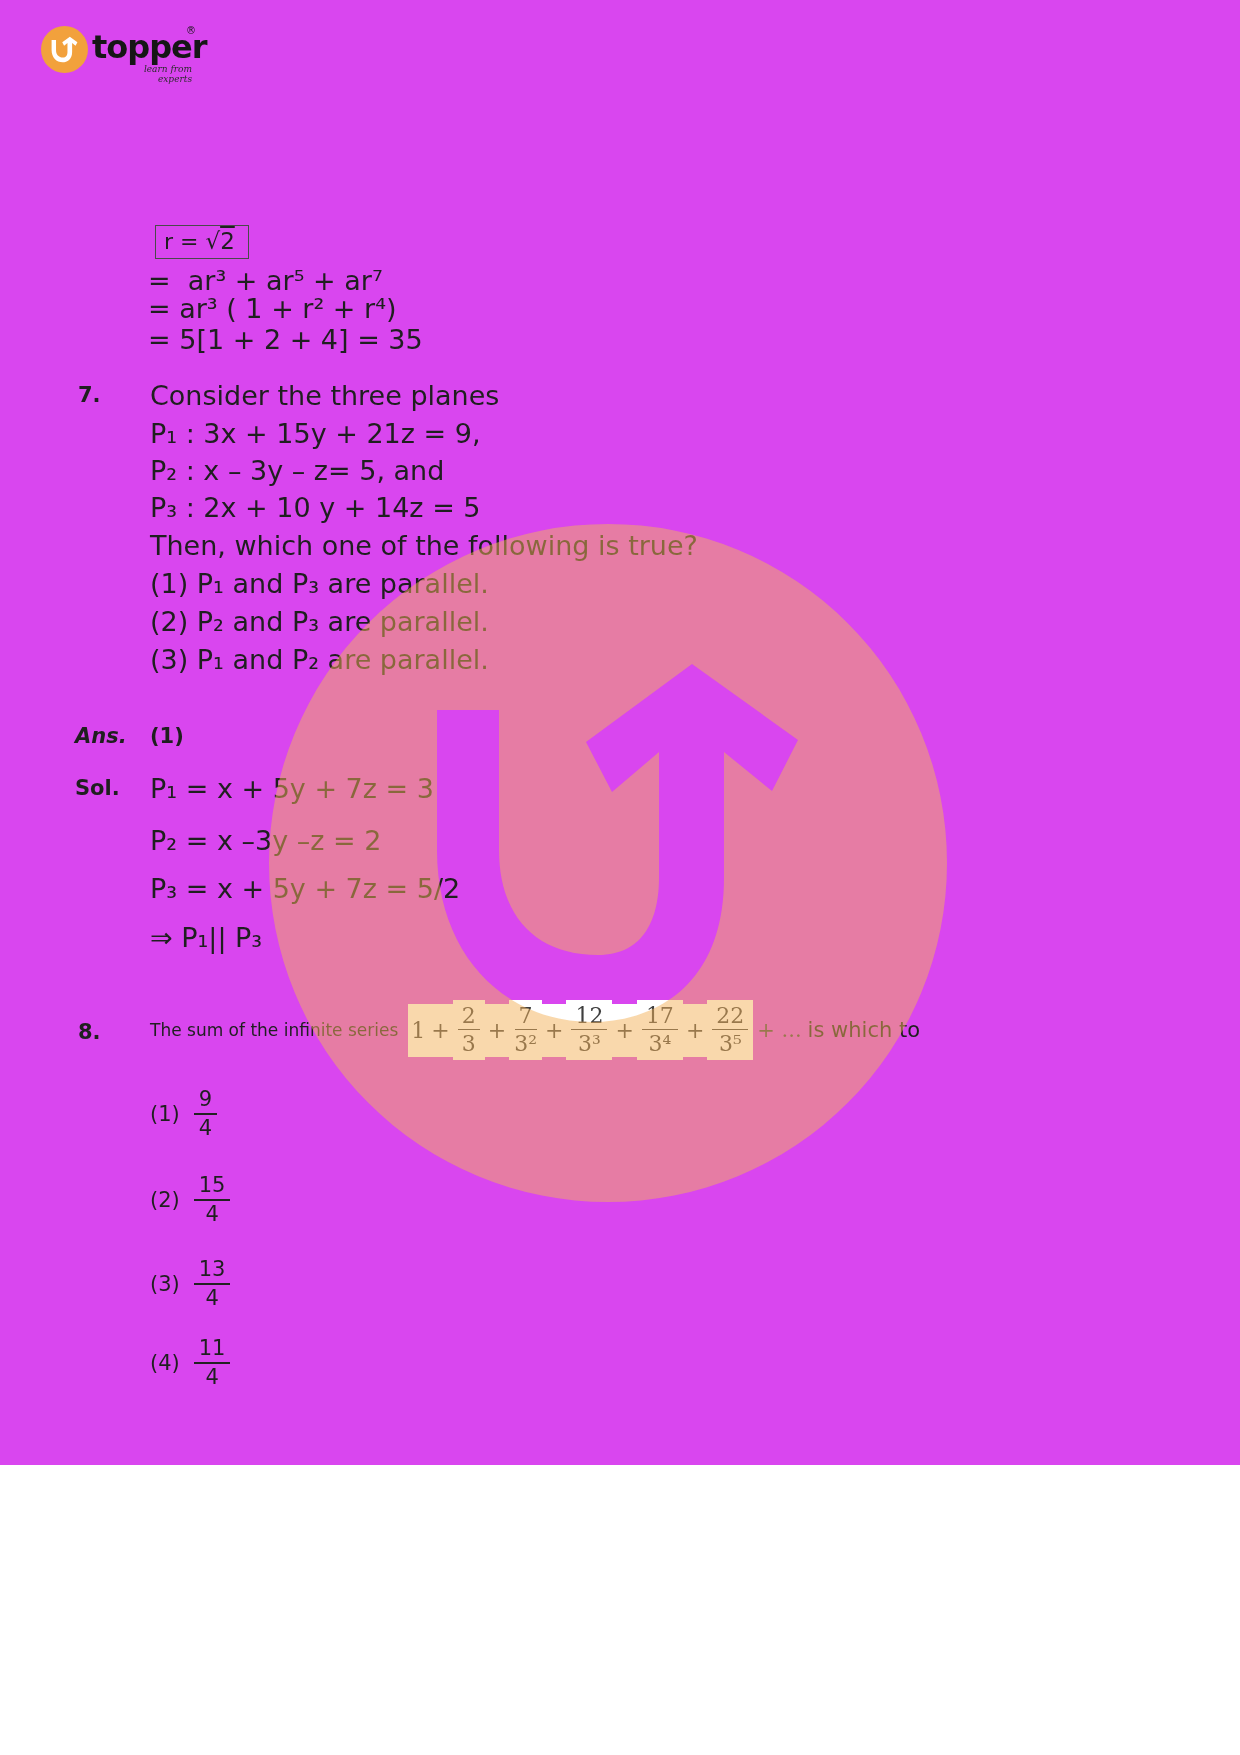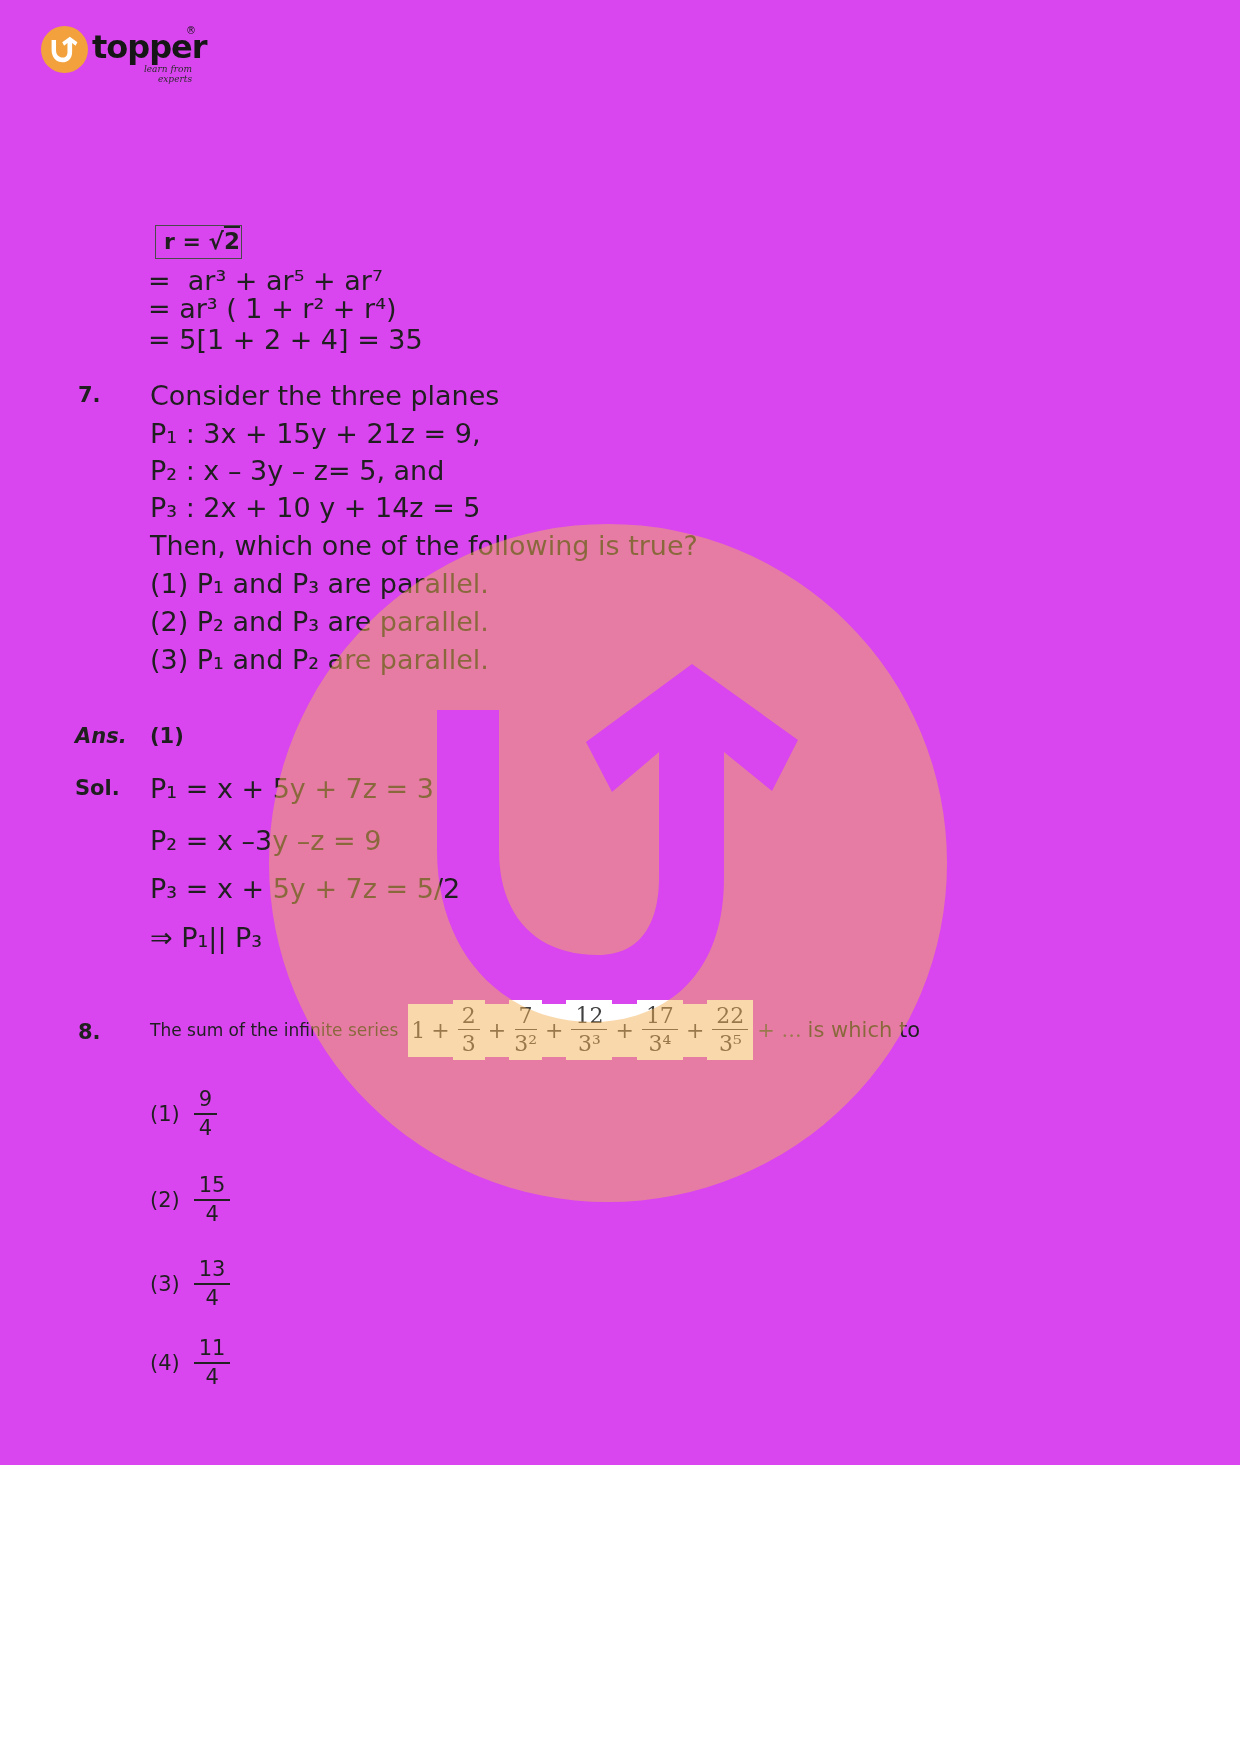--- a/index.html
+++ b/index.html
@@ -16,21 +16,21 @@
   .logo-wrap { position:absolute; left:40px; top:24px; width:220px; height:56px; z-index:1; }
   .logo-circle { position:absolute; left:0; top:1px; }
   .brand { position:absolute; left:52px; top:4px; font-size:32px; font-weight:bold;
            letter-spacing:-1px; color:#161616; }
   .reg { position:absolute; left:146px; top:1px; font-size:10px; color:#161616; }
   .tagline { position:absolute; left:72px; top:40px; width:80px; text-align:right;
              font-family:"DejaVu Serif","Liberation Serif",serif; font-style:italic;
              font-size:9px; color:#2b2b2b; }
   
   .rbox { position:absolute; left:155px; top:225px; border:1.5px solid #4a4a4a;
-          padding:2px 1px 4px 8px; font-size:22px; z-index:1;font-weight:bold; }
+          padding:2px 13px 4px 8px; font-size:22px; z-index:1; }
   .rad { font-size:23px; }
   .radicand { text-decoration:overline; }
   
   .watermark { position:absolute; left:0; top:0; z-index:2; pointer-events:none; }
   
   .q8line { position:absolute; left:150px; top:998px; height:64px; display:flex;
             align-items:center; z-index:1; }
   .q8text { font-size:17px; }
   .series { display:inline-flex; align-items:center; margin-left:10px;
             position:relative; z-index:3;
@@ -83,21 +83,21 @@
 
   <div class="abs line" style="left:150px; top:571px;">(1) P₁ and P₃ are parallel.</div>
   <div class="abs line" style="left:150px; top:609px;">(2) P₂ and P₃ are parallel.</div>
   <div class="abs line" style="left:150px; top:647px;">(3) P₁ and P₂ are parallel.</div>
 
   <div class="abs lbl" style="left:75px; top:724px;font-style:italic;">Ans.</div>
   <div class="abs lbl" style="left:150px; top:724px;">(1)</div>
 
   <div class="abs lbl" style="left:75px; top:776px;">Sol.</div>
   <div class="abs line" style="left:150px; top:776px;text-align:right;">P₁ = x + 5y + 7z = 3</div>
-  <div class="abs line" style="left:150px; top:828px;">P₂ = x –3y –z = 9</div>
+  <div class="abs line" style="left:150px; top:828px;">P₂ = x –3y –z = 2</div>
   <div class="abs line" style="left:150px; top:876px;">P₃ = x + 5y + 7z = 5/2</div>
   <div class="abs line" style="left:150px; top:925px;">⇒ P₁|| P₃</div>
 
   <div class="abs lbl" style="left:78px; top:1020px;">8.</div>
   <div class="q8line">
     <span class="q8text">The sum of the infinite series</span>
     <span class="series">
       <span class="tok">1</span>
       <span class="tok">+</span>
       <span class="frac">

